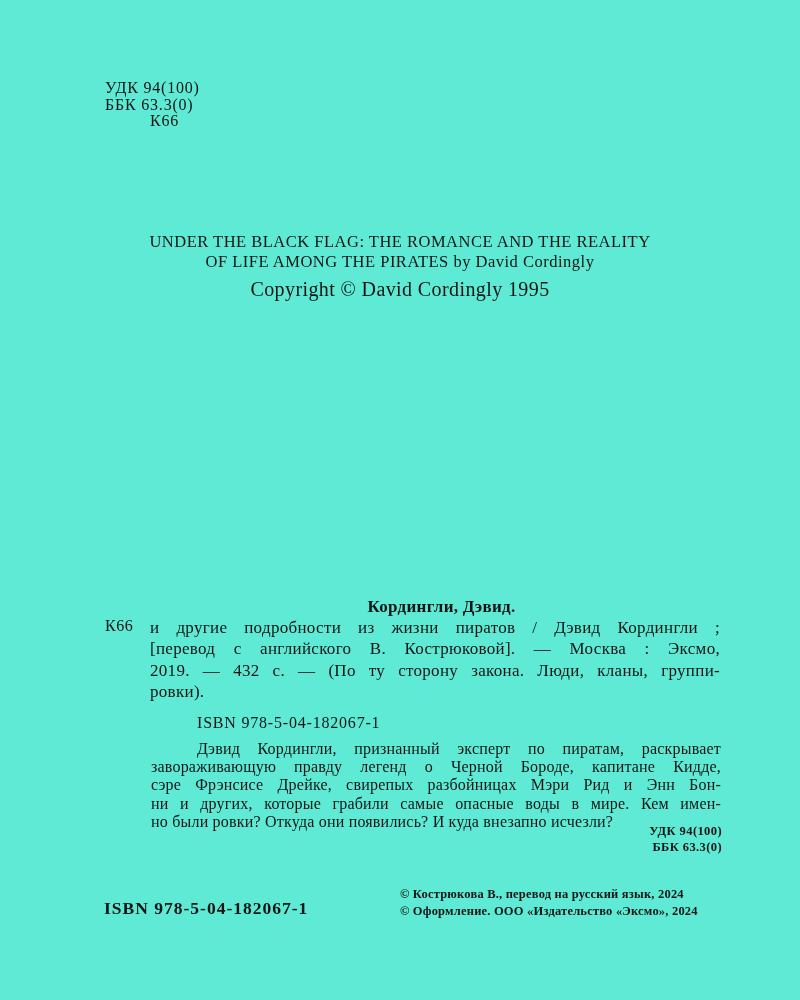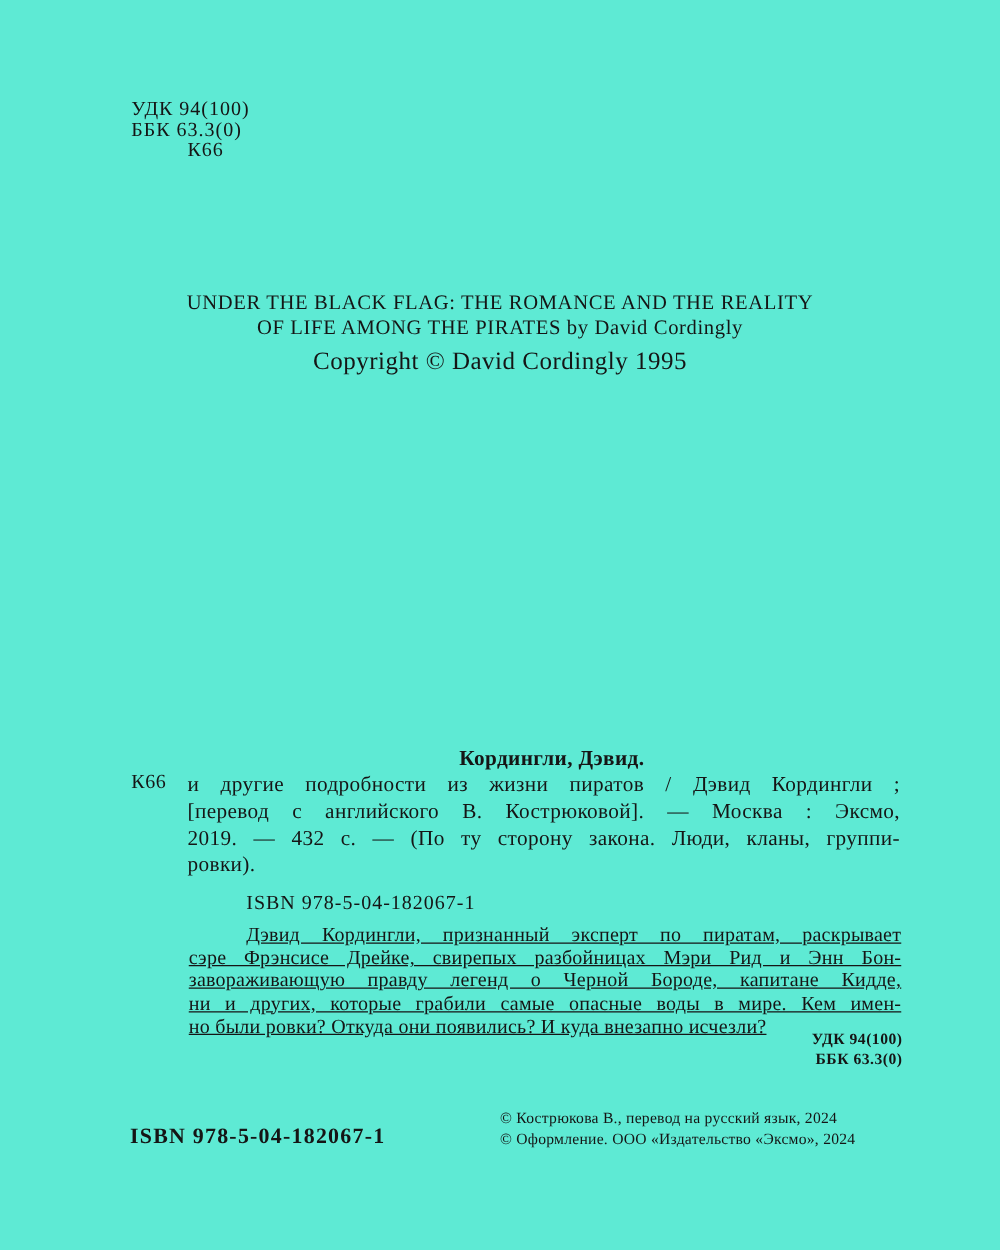--- a/index.html
+++ b/index.html
@@ -93,21 +93,20 @@
 
   
   .annotation {
     position: absolute;
     left: 151px;
     width: 570px;
     top: 740px;
     font-size: 16px;
     line-height: 18.2px;
     letter-spacing: 0.2px;
-    text-decoration: underline;
   }
   .annotation .first-indent-lg {
     padding-left: 46px;
   }
 
   
   .bottom-codes {
     position: absolute;
     right: 78px;
     top: 824px;
@@ -126,21 +125,21 @@
     top: 898px;
     font-weight: bold;
     font-size: 17.5px;
     letter-spacing: 1px;
     white-space: nowrap;
   }
   .footer-copyrights {
     position: absolute;
     left: 400px;
     top: 886px;
-    font-weight: normal;
+    font-weight: bold;
     font-size: 12.5px;
     line-height: 16.5px;
     letter-spacing: 0.2px;
     white-space: nowrap;
   }
 </style>
 </head>
 <body>
 
 <div id="page">
@@ -164,22 +163,22 @@
     <div class="jline">и другие подробности из жизни пиратов / Дэвид Кордингли ;</div>
     <div class="jline">[перевод с английского В. Кострюковой]. — Москва : Эксмо,</div>
     <div class="jline">2019. — 432 с. — (По ту сторону закона. Люди, кланы, группи-</div>
     <div class="lline">ровки).</div>
   </div>
 
   <div class="card-isbn">ISBN 978-5-04-182067-1</div>
 
   <div class="annotation">
     <div class="jline first-indent-lg">Дэвид Кордингли, признанный эксперт по пиратам, раскрывает</div>
+    <div class="jline">завораживающую правду легенд о Черной Бороде, капитане Кидде,</div>
     <div class="jline">сэре Фрэнсисе Дрейке, свирепых разбойницах Мэри Рид и Энн Бон-</div>
-    <div class="jline">завораживающую правду легенд о Черной Бороде, капитане Кидде,</div>
     <div class="jline">ни и других, которые грабили самые опасные воды в мире. Кем имен-</div>
     <div class="lline">но были ровки? Откуда они появились? И куда внезапно исчезли?</div>
   </div>
 
   <div class="bottom-codes">
     <div>УДК 94(100)</div>
     <div>ББК 63.3(0)</div>
   </div>
 
   <div class="footer-isbn">ISBN 978-5-04-182067-1</div>

